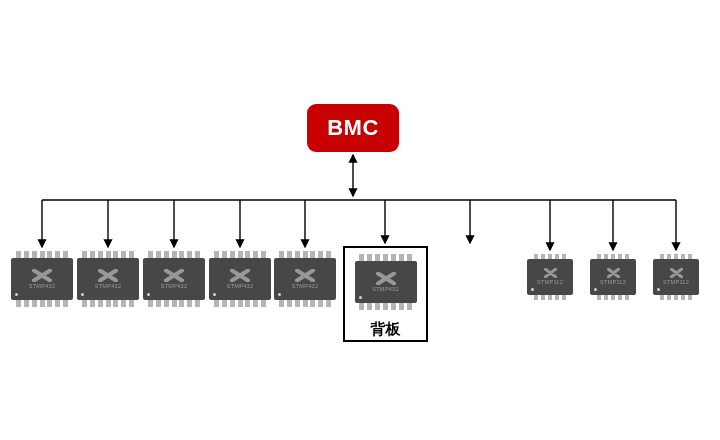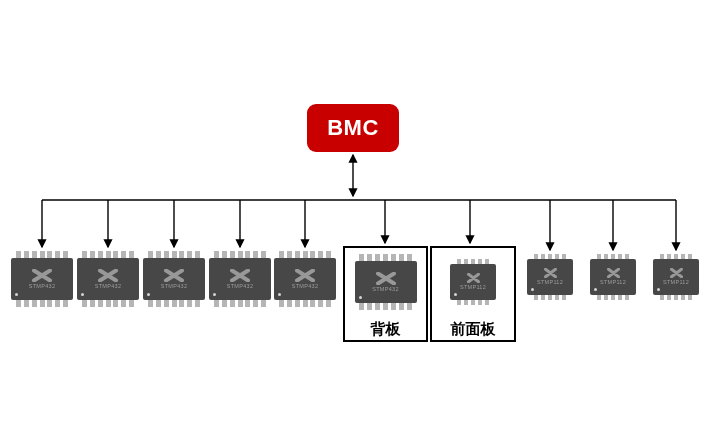--- a/index.html
+++ b/index.html
@@ -252,46 +252,20 @@
           <i></i>
           <i></i>
           <i></i>
           <i></i>
           <i></i>
         </div>
     </div>
     <div class="glabel">背板</div>
   </div>
 
-  <div class="gbox" style="left:430px;top:246px;width:86px;height:96px">
-    <div class="chip qfn" style="margin-top:5px">
-      <div class="pins">
-          <i></i>
-          <i></i>
-          <i></i>
-          <i></i>
-          <i></i>
-        </div>
-      <div class="body">
-        <svg class="logo" width="15" height="10" viewBox="0 0 15 10">
-            <path d="M2.5 1.2 L12.5 8.8 M12.5 1.2 L2.5 8.8" stroke="#989898" stroke-width="3" stroke-linecap="round" fill="none"></path>
-          </svg>
-        <span class="mark">STMP112</span>
-        <i class="dot"></i>
-      </div>
-      <div class="pins">
-          <i></i>
-          <i></i>
-          <i></i>
-          <i></i>
-          <i></i>
-        </div>
-    </div>
-    <div class="glabel">前面板</div>
-  </div>
 
   <div class="chip qfn" style="left:527px;top:254px">
     <div class="pins">
         <i></i>
         <i></i>
         <i></i>
         <i></i>
         <i></i>
       </div>
     <div class="body">

